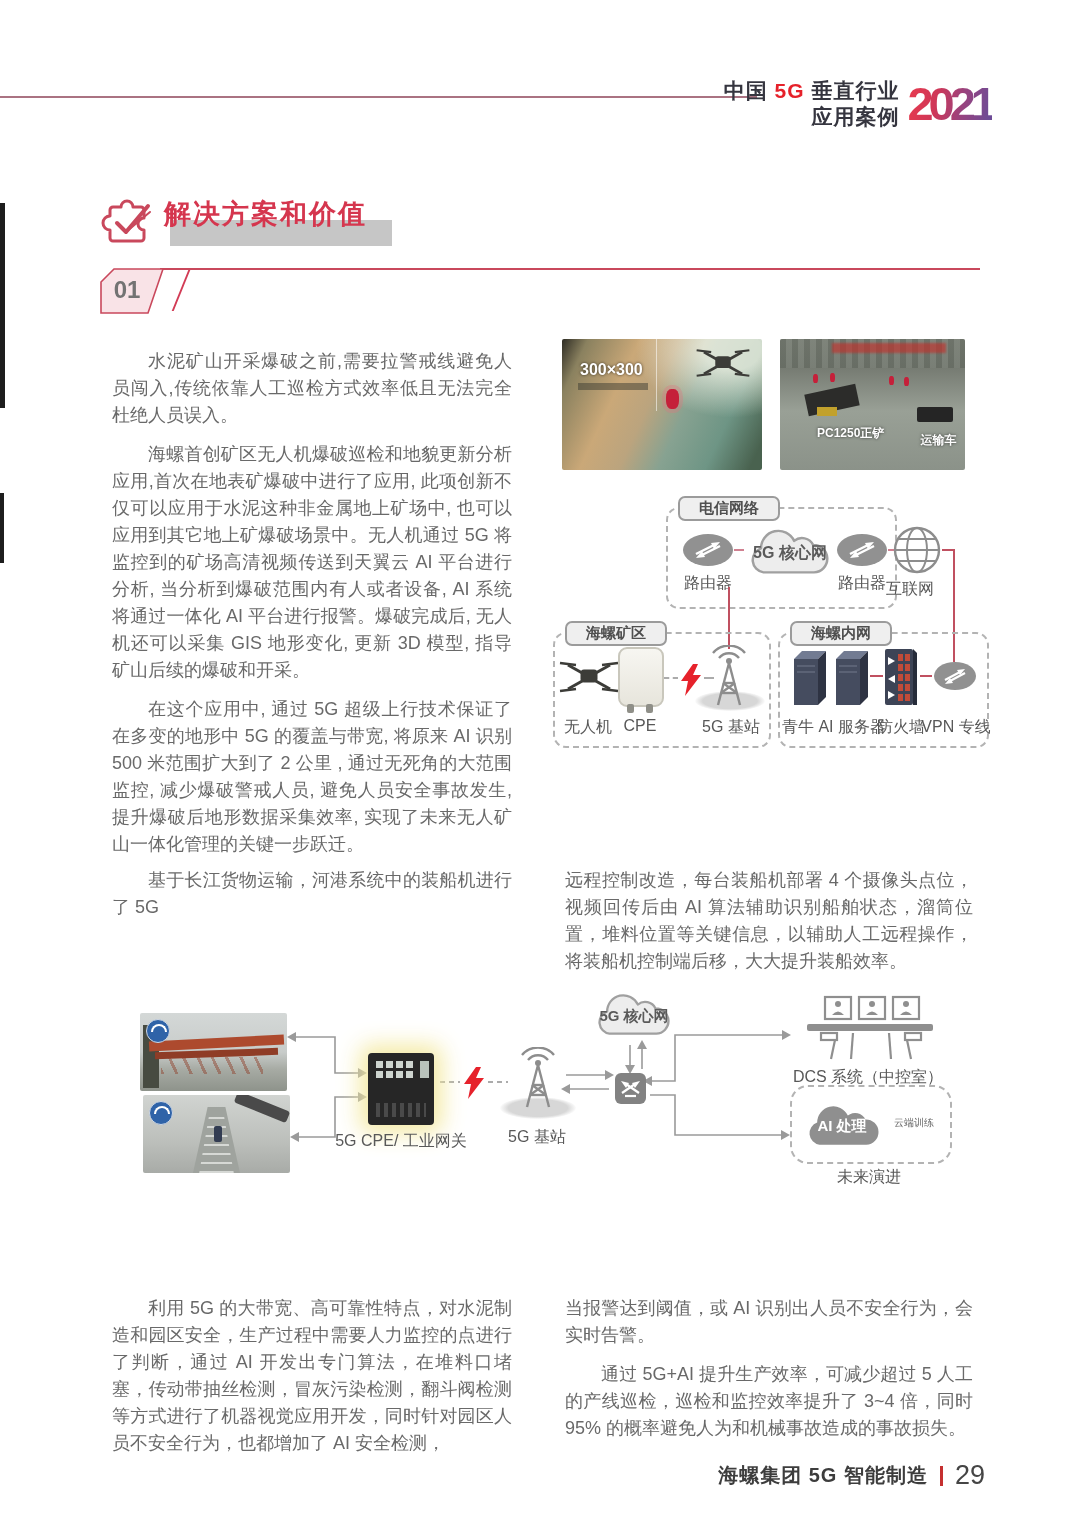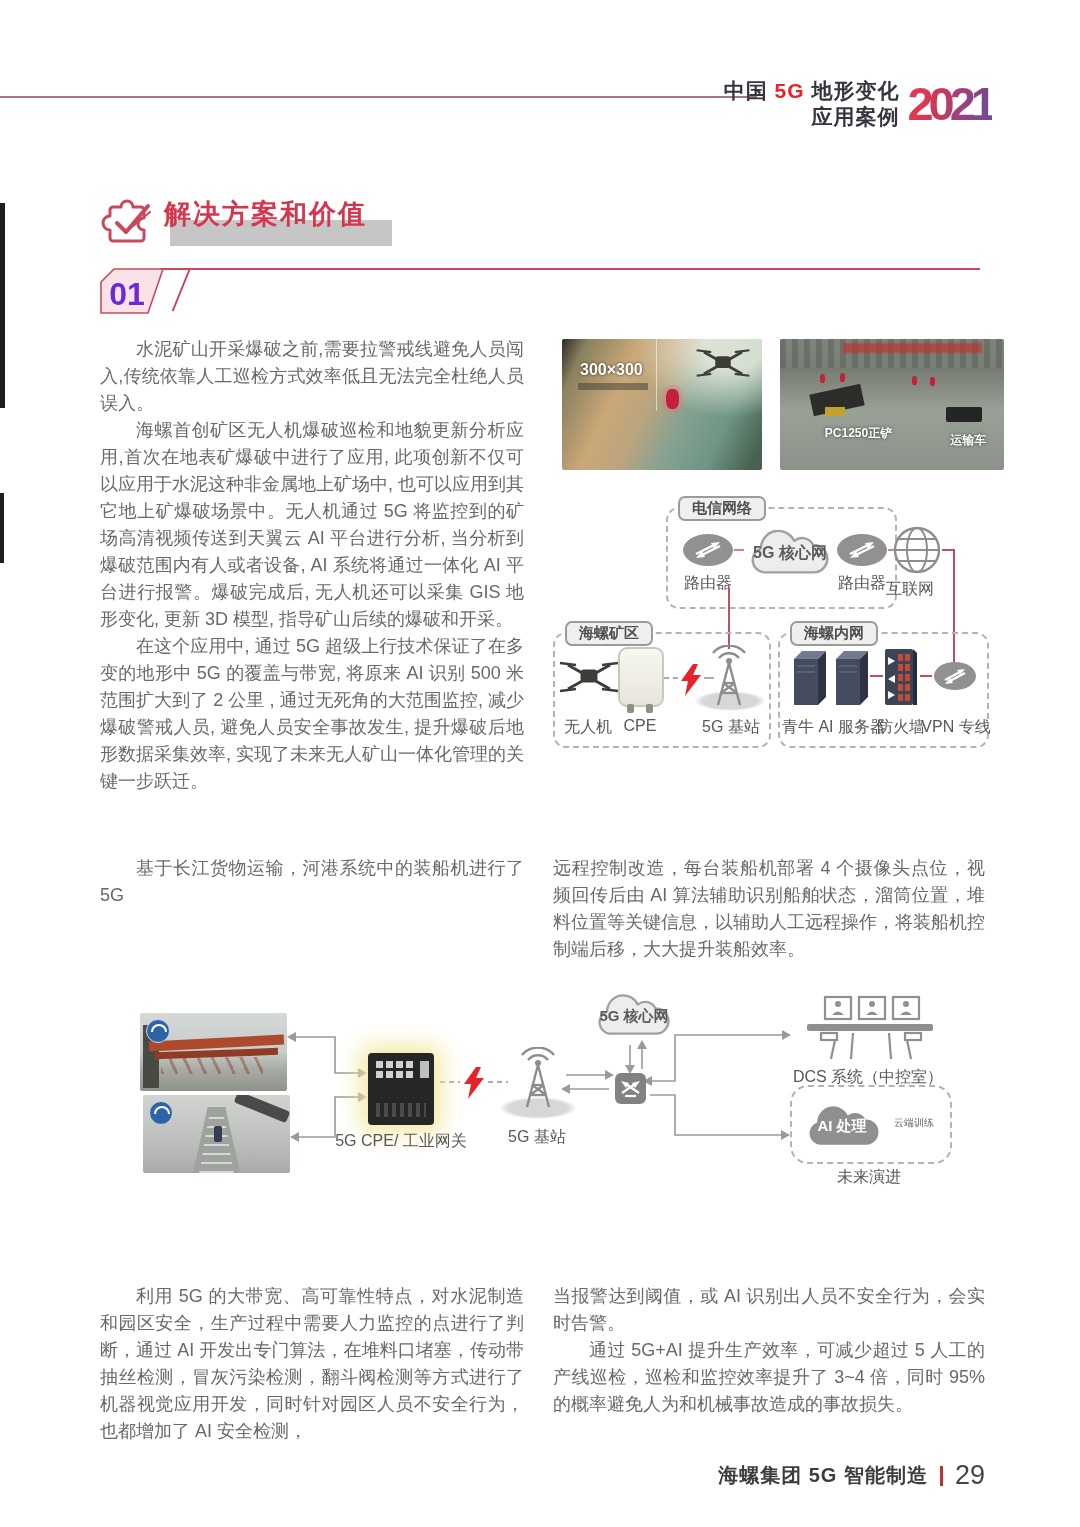--- a/index.html
+++ b/index.html
@@ -23,33 +23,33 @@
   .heading{position:absolute;left:100px;top:196px;width:420px;height:56px;}
   .heading .gbar{position:absolute;left:70px;top:24px;width:222px;height:26px;background:#c6c6c6;}
   .heading .htitle{position:absolute;left:64px;top:0;font-size:27px;font-weight:bold;color:#d5364e;letter-spacing:2px;z-index:2;}
   .heading svg{position:absolute;left:0;top:0;}
 
   
   .banner{position:absolute;left:100px;width:880px;height:46px;}
   .banner .topline{position:absolute;left:60px;right:0;top:0;height:2px;background:#c9485c;}
   .banner .badge{position:absolute;left:0;top:0;}
   .banner .badge-num{position:absolute;left:4px;top:8px;width:46px;text-align:center;
-      font-size:32px;font-weight:bold;color:#6d28d9;}
+      font-size:24px;font-weight:bold;color:#737373;}
   .banner .slash{position:absolute;left:80px;top:2px;height:41px;border-left:2px solid #d23b55;transform:skewX(-22deg);}
   .banner .btitle{position:absolute;left:98px;top:9px;font-size:23px;font-weight:bold;color:#cf3952;letter-spacing:1px;white-space:nowrap;}
 
   
   .col{position:absolute;font-size:18px;line-height:27px;color:#696969;text-align:justify;}
-  .col p{margin:0;}
+  .col p{margin:12px;}
   .col p.ind{text-indent:2em;}
 
   
   .dlabel{position:absolute;font-size:16px;color:#585858;white-space:nowrap;transform:translateX(-50%);text-align:center;}
   .tag{position:absolute;z-index:3;background:#efefef;border:2px solid #9b9b9b;border-radius:7px;
-       color:#4f4f4f;font-size:15px;font-weight:bold;padding:1px 12px;white-space:nowrap;}
+       color:#4f4f4f;font-size:15px;font-weight:bold;padding:1px 19px;white-space:nowrap;}
   .dashbox{position:absolute;border:2px dashed #b3b3b3;border-radius:13px;}
   .redline{position:absolute;background:#c05060;}
   .pinkseg{position:absolute;height:2px;background:#d08090;}
   .graydash{position:absolute;height:0;border-top:2px dashed #ababab;}
   .cloudtext{position:absolute;font-size:16px;font-weight:bold;color:#5a5a5a;transform:translate(-50%,-50%);white-space:nowrap;}
 
   
   .photo{position:absolute;overflow:hidden;border-radius:2px;}
   .ph-overlay{position:absolute;color:#fff;font-weight:bold;text-shadow:0 0 3px rgba(0,0,0,.7);white-space:nowrap;}
   .mini-red{position:absolute;background:#c5203a;border-radius:40%;}
@@ -82,21 +82,21 @@
 <body>
 
 <div id="page">
 
   <div class="artifact" style="top:203px;width:5px;height:205px;"></div>
   <div class="artifact" style="top:493px;width:4px;height:70px;"></div>
 
   <div class="top-rule"></div>
   <div class="hdr">
     <div class="hdr-text">
-      <div><span>中国 </span><span class="red5g">5G</span><span> 地形变化</span></div>
+      <div><span>中国 </span><span class="red5g">5G</span><span> 垂直行业</span></div>
       <div>应用案例</div>
     </div>
     <div class="logo2021">2021</div>
   </div>
 
   <div class="heading">
     <svg width="54" height="54" viewBox="0 0 54 54">
       <path d="M10,20 v-6 a3,3 0 0 1 3,-3 h8 a6,6 0 0 1 12,0 h8 a3,3 0 0 1 3,3 v8 a6,6 0 0 0 0,12 v8 a3,3 0 0 1 -3,3 h-28 a3,3 0 0 1 -3,-3 v-8 a6,6 0 0 1 0,-14 z" fill="none" stroke="#c9485c" stroke-width="3" stroke-linejoin="round"></path>
       <path d="M17,27 L26,36 L48,10" fill="none" stroke="#c9485c" stroke-width="4" stroke-linecap="round" stroke-linejoin="round"></path>
       <path d="M26,36 L50,16" fill="none" stroke="#c9485c" stroke-width="2" stroke-linecap="round"></path>
@@ -137,21 +137,21 @@
           <line x1="2" y1="8" x2="18" y2="10" stroke-width="2.4"></line>
             <line x1="44" y1="10" x2="60" y2="8" stroke-width="2.4"></line>
           <line x1="2" y1="36" x2="18" y2="34" stroke-width="2.4"></line>
             <line x1="44" y1="34" x2="60" y2="36" stroke-width="2.4"></line>
           <rect x="24" y="16" width="14" height="10" rx="2"></rect>
         </g>
       </svg>
       <div class="mini-red" style="left:52%;top:38%;width:13px;height:20px;box-shadow:0 0 0 4px rgba(220,120,130,.35);"></div>
     </div>
 
-    <div class="photo" style="left:230px;top:4px;width:224px;height:131px;
+    <div class="photo" style="left:230px;top:4px;width:185px;height:131px;
          background:linear-gradient(180deg,#84897f 0%,#767b72 22%,#99a096 55%,#8b9289 100%);">
       <div style="position:absolute;left:0;top:0;width:100%;height:22%;opacity:.6;
            background:repeating-linear-gradient(90deg,#5e645b 0 6px,#7b8178 6px 12px);"></div>
       <div style="position:absolute;left:28%;top:3%;width:62%;height:8%;background:rgba(198,44,38,.6);filter:blur(1px);"></div>
       <div style="position:absolute;left:14%;top:38%;width:52px;height:22px;background:#2c2c2a;transform:rotate(-12deg);"></div>
       <div style="position:absolute;left:20%;top:52%;width:20px;height:9px;background:#c2a12c;"></div>
       <div style="position:absolute;left:74%;top:52%;width:36px;height:15px;background:#252525;border-radius:2px;"></div>
       <div class="mini-red" style="left:18%;top:27%;width:5px;height:9px;"></div>
       <div class="mini-red" style="left:27%;top:26%;width:5px;height:9px;"></div>
       <div class="mini-red" style="left:59%;top:28%;width:5px;height:9px;"></div>

